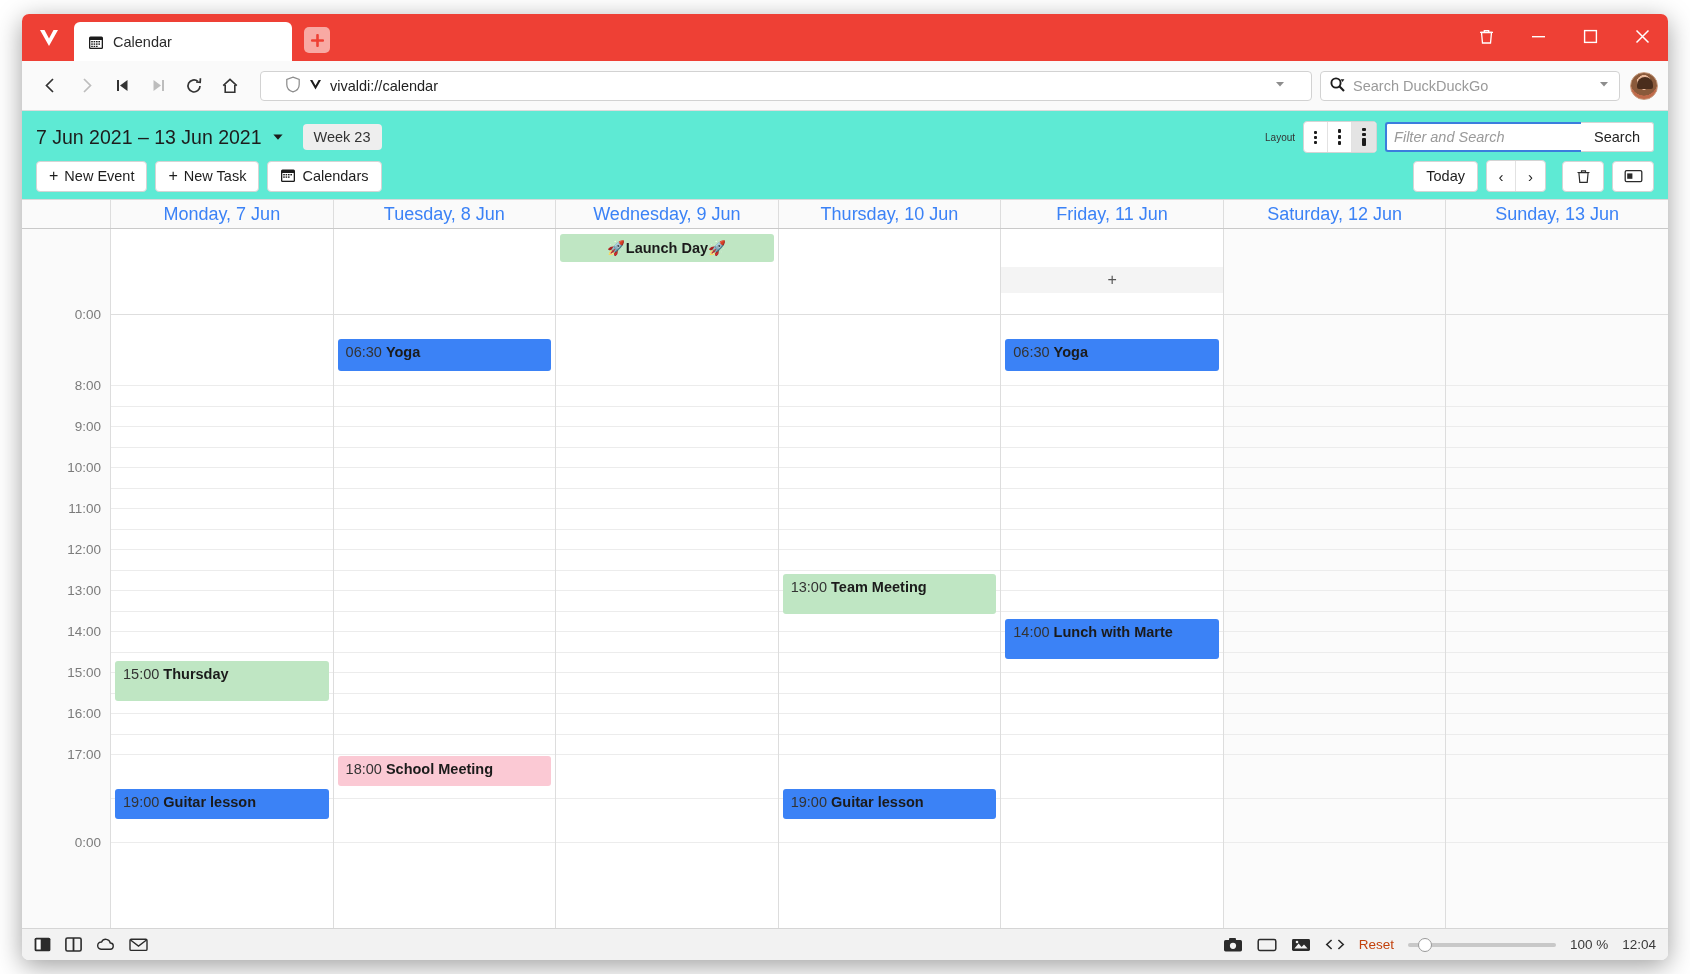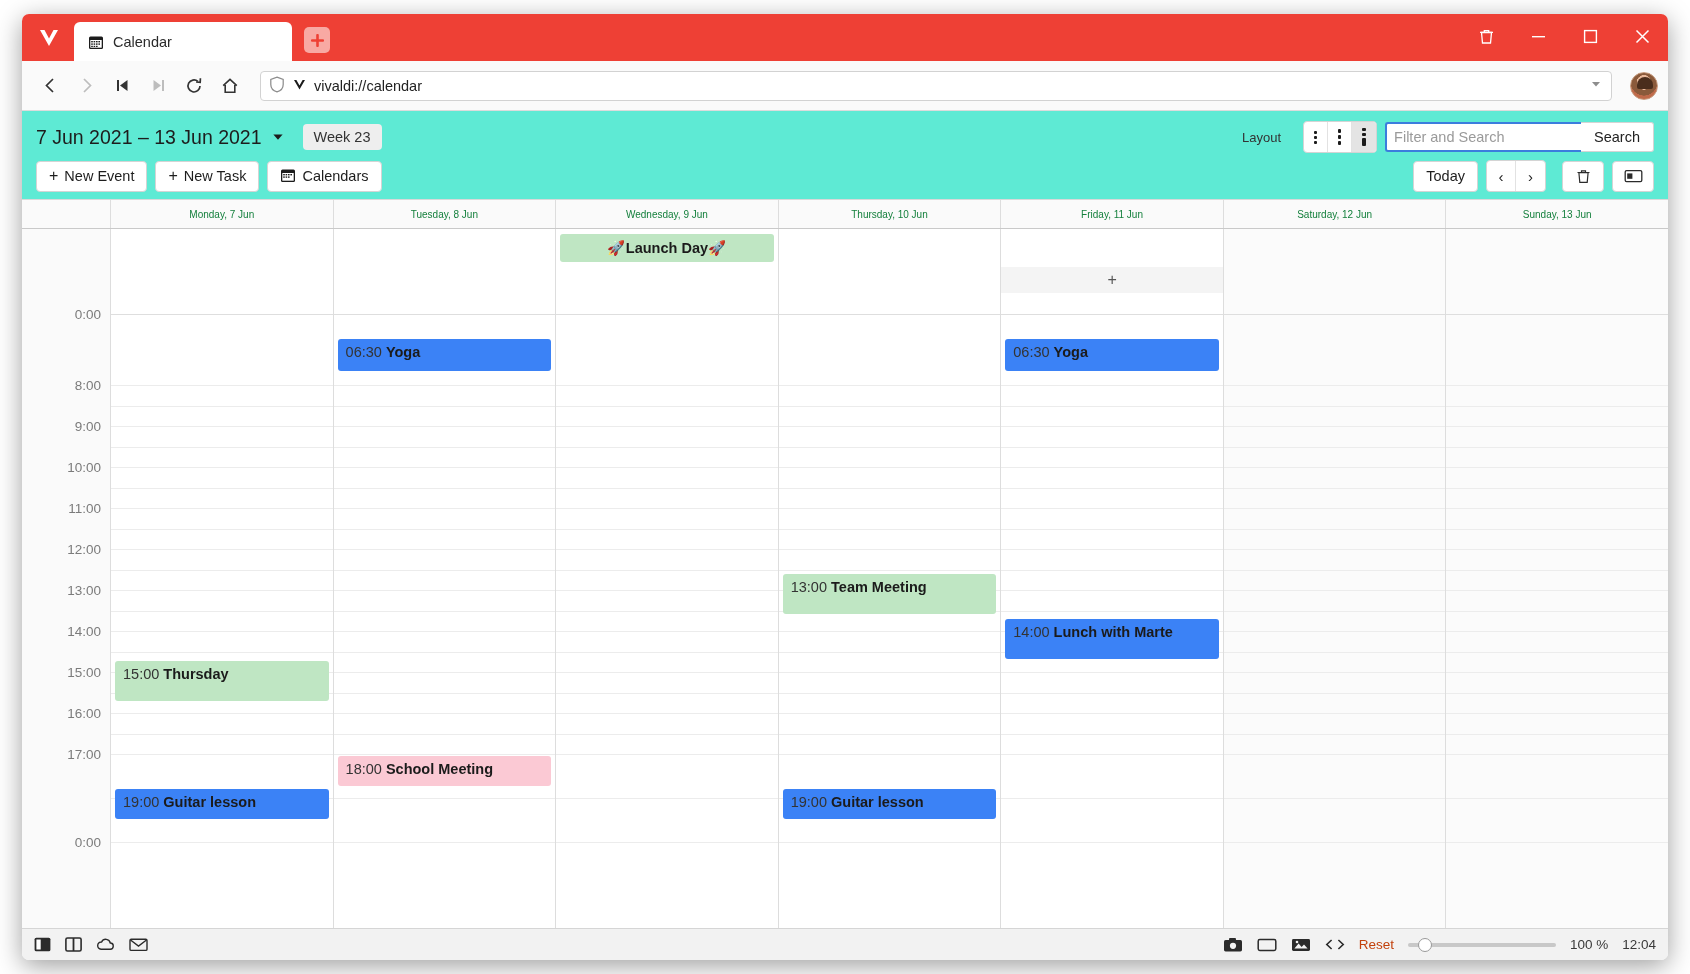--- a/index.html
+++ b/index.html
@@ -65,21 +65,21 @@
     display: flex; align-items: center; gap: 0; padding: 0 10px; flex:0 0 auto;
   }
   .navbtn {
     width: 36px; height: 36px; display:flex; align-items:center; justify-content:center;
     color: #3a3a3a; flex: 0 0 auto;
   }
   .navbtn.disabled { color: #bdbdbd; }
   #urlfield {
     flex: 1 1 auto; height: 30px; margin: 0 8px 0 12px;
     background: #ffffff; border: 1px solid #d2d2d2; border-radius: 4px;
-    display: flex; align-items: center; gap: 7px; padding: 0 8px;
+    display: flex; align-items: center; gap: 7px; padding: 0 24px;
     font-size: 14.5px; color: #222;
   }
   #urlfield .u-text { flex: 1 1 auto; }
   #searchfield {
     width: 300px; height: 30px; background: #ffffff;
     border: 1px solid #d2d2d2; border-radius: 4px;
     display:flex; align-items:center; gap: 7px; padding: 0 8px;
     font-size: 14.5px; color: #9a9a9a; flex: 0 0 auto;
   }
   #profile-avatar {
@@ -95,36 +95,36 @@
   #cal-header { flex: 0 0 auto; background: #5eead4; padding: 6px 14px 0 14px; }
   .hrow { display: flex; align-items: center; height: 40px; }
   #date-range {
     font-size: 19.5px; color: #1d1d1d; display: flex; align-items: center; gap: 9px;
   }
   #week-badge {
     margin-left: 18px; background: #eeeeee; border-radius: 4px;
     padding: 5px 11px; font-size: 14.5px; color: #333;
   }
   .hrow-right { margin-left: auto; display:flex; align-items:center; gap: 8px; }
-  #layout-label { font-size: 13px; color: #333; margin-right: 14px; }
+  #layout-label { font-size: 10px; color: #333; margin-right: 0; }
   .seg { display: flex; border: 1px solid #d4d4d4; border-radius: 4px; overflow: hidden; background: #fff;}
   .seg > div {
     padding: 0 10px; height: 30px; display:flex; align-items:center; justify-content:center;
     font-size: 14.5px; color: #222; border-right: 1px solid #e2e2e2;
   }
   .seg > div:last-child { border-right: none; }
   .seg > div.active { background: #e4e4e4; }
   .lay-ico { width: 24px; }
   .lay-ico .bars { width: 20px; display:flex; flex-direction:column; gap:2px;}
   .lay-ico .bars i { display:block; height:3px; background:#1c1c1c; border-radius:1px; }
   .lay-ico.l3 .bars i:nth-child(3){ height:8px; }
   #filter-input {
     width: 196px; height: 30px; border: 2px solid #3b7ddd; border-radius: 3px 0 0 3px;
     background: #fff; font-size: 14.5px; color: #9a9a9a;
-    display:flex; align-items:center; padding: 0 7px; border-right: none;
+    display:flex; align-items:center; padding: 0 7px; border-right: none; font-style: italic;
   }
   #search-btn {
     height: 30px; border: 1px solid #d4d4d4; border-left: none; border-radius: 0 3px 3px 0;
     background: #fff; font-size: 14.5px; color: #222;
     display: flex; align-items: center; padding: 0 13px;
   }
   
   .hrow2 { display: flex; align-items: center; height: 42px; padding-bottom: 4px;}
   .tbtn {
     height: 31px; border: 1px solid #d4d4d4; border-radius: 4px; background: #fff;
@@ -139,21 +139,21 @@
   #nav-arrows { display:flex; }
   #nav-arrows > div { width: 29px; height: 30px; display:flex; align-items:center; justify-content:center; font-size: 15px;}
   
   #grid-wrap { flex: 1 1 auto; position: relative; overflow: hidden; border-top: 1px solid #d9d9d9;}
   #dayheader {
     display: grid; grid-template-columns: 88px repeat(7, 1fr);
     height: 29px; background: #fafafa; border-bottom: 1px solid #c9c9c9;
   }
   #dayheader > div {
     display:flex; align-items:center; justify-content:center;
-    font-size: 10px; color: #15803d; border-left: 1px solid #dddddd;
+    font-size: 18px; color: #3b82f6; border-left: 1px solid #dddddd;
   }
   #dayheader > div:first-child { border-left: none; }
   #gridbody {
     position: relative;
     display: grid; grid-template-columns: 88px repeat(7, 1fr);
     height: calc(100% - 29px);
   }
   .timecol { position: relative; background: #fafafa; }
   .timecol .tlabel {
     position: absolute; right: 9px; font-size: 13.5px; color: #7b7b7b;
@@ -309,20 +309,35 @@
           </svg>
       </span>
       <span class="u-text">vivaldi://calendar</span>
       <span>
         <svg width="14" height="14" viewBox="0 0 14 14">
             <path d="M3 5 L7 9.4 L11 5 Z" fill="#8d8d8d"></path>
           </svg>
       </span>
     </div>
 
+    <div id="searchfield">
+      <span>
+        <svg width="17" height="17" viewBox="0 0 17 17">
+          <circle cx="7" cy="7" r="4.6" fill="none" stroke="#1c1c1c" stroke-width="1.9"></circle>
+          <path d="M10.6 10.6 L15 15" stroke="#1c1c1c" stroke-width="2.1"></path>
+          <path d="M11.6 3.2 L15.4 3.2 L13.5 6 Z" fill="#1c1c1c"></path>
+        </svg>
+      </span>
+      <span style="flex:1 1 auto;">Search DuckDuckGo</span>
+      <span>
+        <svg width="14" height="14" viewBox="0 0 14 14">
+            <path d="M3 5 L7 9.4 L11 5 Z" fill="#8d8d8d"></path>
+          </svg>
+      </span>
+    </div>
 
     <div id="profile-avatar"></div>
   </div>
 
   <div id="cal-header">
     <div class="hrow">
       <div id="date-range">
         <span>7 Jun 2021 – 13 Jun 2021</span>
         <span>
           <svg width="14" height="14" viewBox="0 0 14 14">

